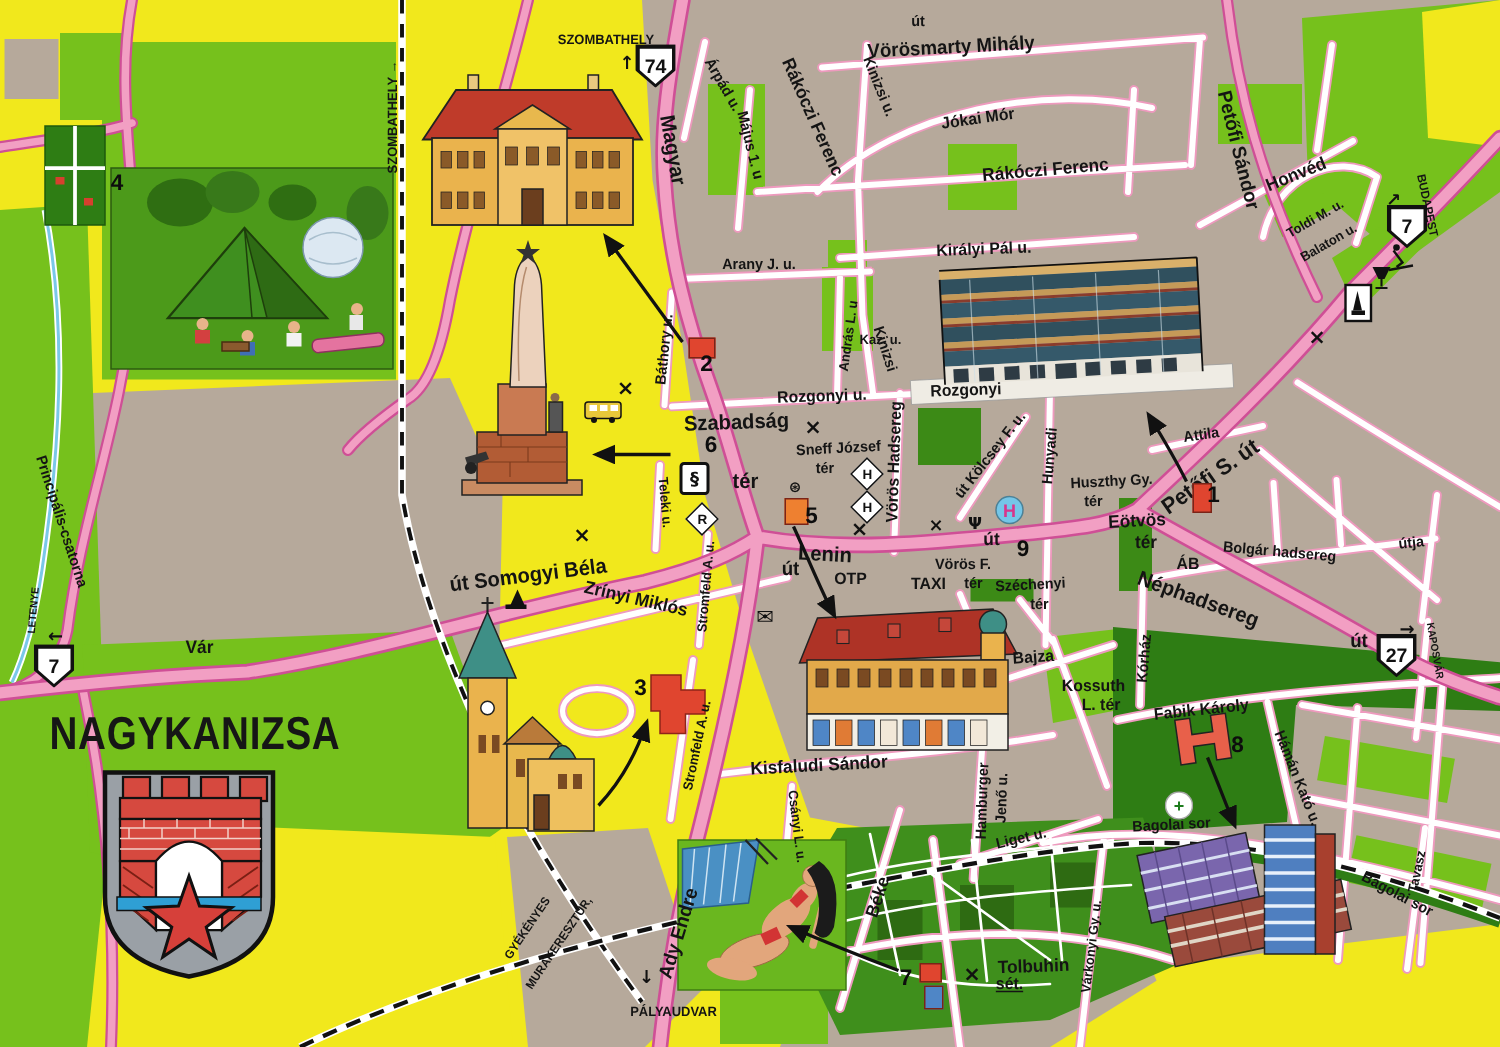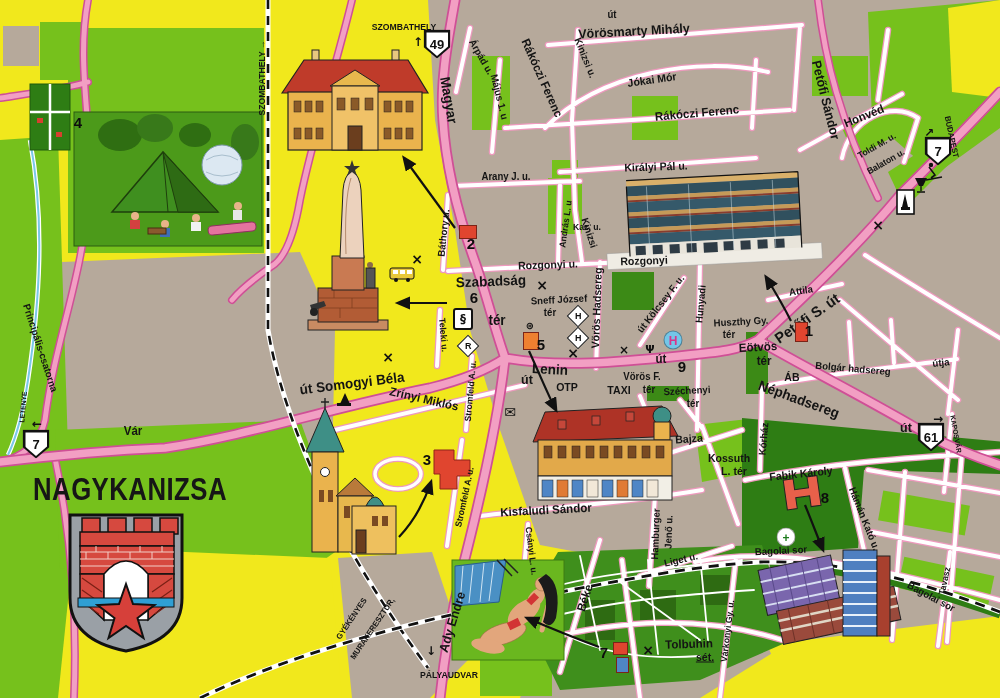--- a/index.html
+++ b/index.html
@@ -418,21 +418,21 @@
       <span class="lbl" style="left: 729px; top: 458px; font-size: 11px; --r: 0deg;">Kossuth</span>
       <span class="lbl" style="left: 734px; top: 471px; font-size: 11px; --r: 0deg;">L. tér</span>
       <span class="lbl" style="left: 764px; top: 439px; font-size: 10px; --r: -85deg;">Kórház</span>
       <span class="lbl" style="left: 801px; top: 474px; font-size: 11px; --r: -6deg;">Fabik Károly</span>
       <span class="lbl" style="left: 864px; top: 519px; font-size: 10px; --r: 68deg;">Hámán Kató u.</span>
       <span class="lbl" style="left: 781px; top: 551px; font-size: 10px; --r: -3deg;">Bagolai sor</span>
       <span class="lbl" style="left: 931px; top: 597px; font-size: 10px; --r: 28deg;">Bagolai sor</span>
       <span class="lbl" style="left: 945px; top: 581px; font-size: 9px; --r: -78deg;">Tavasz</span>
       <span class="lbl" style="left: 681px; top: 560px; font-size: 10px; --r: -13deg;">Liget u.</span>
       <span class="lbl" style="left: 689px; top: 644px; font-size: 12px; --r: -2deg;">Tolbuhin</span>
-      <span class="lbl" style="left: 705px; top: 657px; font-size: 11px; text-decoration: underline; --r: 0deg;">sét.</span>
+      <span class="lbl" style="left: 673px; top: 657px; font-size: 11px; text-decoration: underline; --r: 0deg;">sét.</span>
       <span class="lbl" style="left: 728px; top: 631px; font-size: 9px; --r: -83deg;">Várkonyi Gy. u.</span>
       <span class="lbl" style="left: 585px; top: 598px; font-size: 12px; --r: -72deg;">Béke</span>
       <span class="lbl" style="left: 452px; top: 622px; font-size: 13px; --r: -73deg;">Ady Endre</span>
       <span class="lbl" style="left: 449px; top: 675px; font-size: 9px; --r: 0deg;">PÁLYAUDVAR</span>
       <span class="lbl" style="left: 373px; top: 629px; font-size: 8px; --r: -56deg;">MURAKERESZTÚR,</span>
       <span class="lbl" style="left: 352px; top: 619px; font-size: 8px; --r: -56deg;">GYÉKÉNYES</span>
       <span class="lbl" style="left: 262px; top: 78px; font-size: 9px; --r: -90deg;">SZOMBATHELY →</span>
     </div>
 <div id="icons-layer" class="layer">
       <div class="sq" style="left: 795px; top: 322px; width: 11px; height: 18px; background: rgb(224, 69, 47);"></div>
@@ -475,32 +475,32 @@
       <span class="mk" style="left: 78px; top: 122px;">4</span>
       <span class="mk" style="left: 541px; top: 344px;">5</span>
       <span class="mk" style="left: 474px; top: 297px;">6</span>
       <span class="mk" style="left: 604px; top: 652px;">7</span>
       <span class="mk" style="left: 825px; top: 497px;">8</span>
       <span class="mk" style="left: 682px; top: 366px;">9</span>
     </div>
 <div id="badges-layer" class="layer">
       <div class="badge" style="left: 437px; top: 44px;">
         <div class="out"></div>
-        <div class="in">49</div>
+        <div class="in">74</div>
       </div>
       <div class="badge" style="left: 938px; top: 151px;">
         <div class="out"></div>
         <div class="in">7</div>
       </div>
       <div class="badge" style="left: 36px; top: 444px;">
         <div class="out"></div>
         <div class="in">7</div>
       </div>
       <div class="badge" style="left: 931px; top: 437px;">
         <div class="out"></div>
-        <div class="in">61</div>
+        <div class="in">27</div>
       </div>
     </div>
 
 <div class="map-title">NAGYKANIZSA</div>
 
 
 </div>
 
 </body></html>

